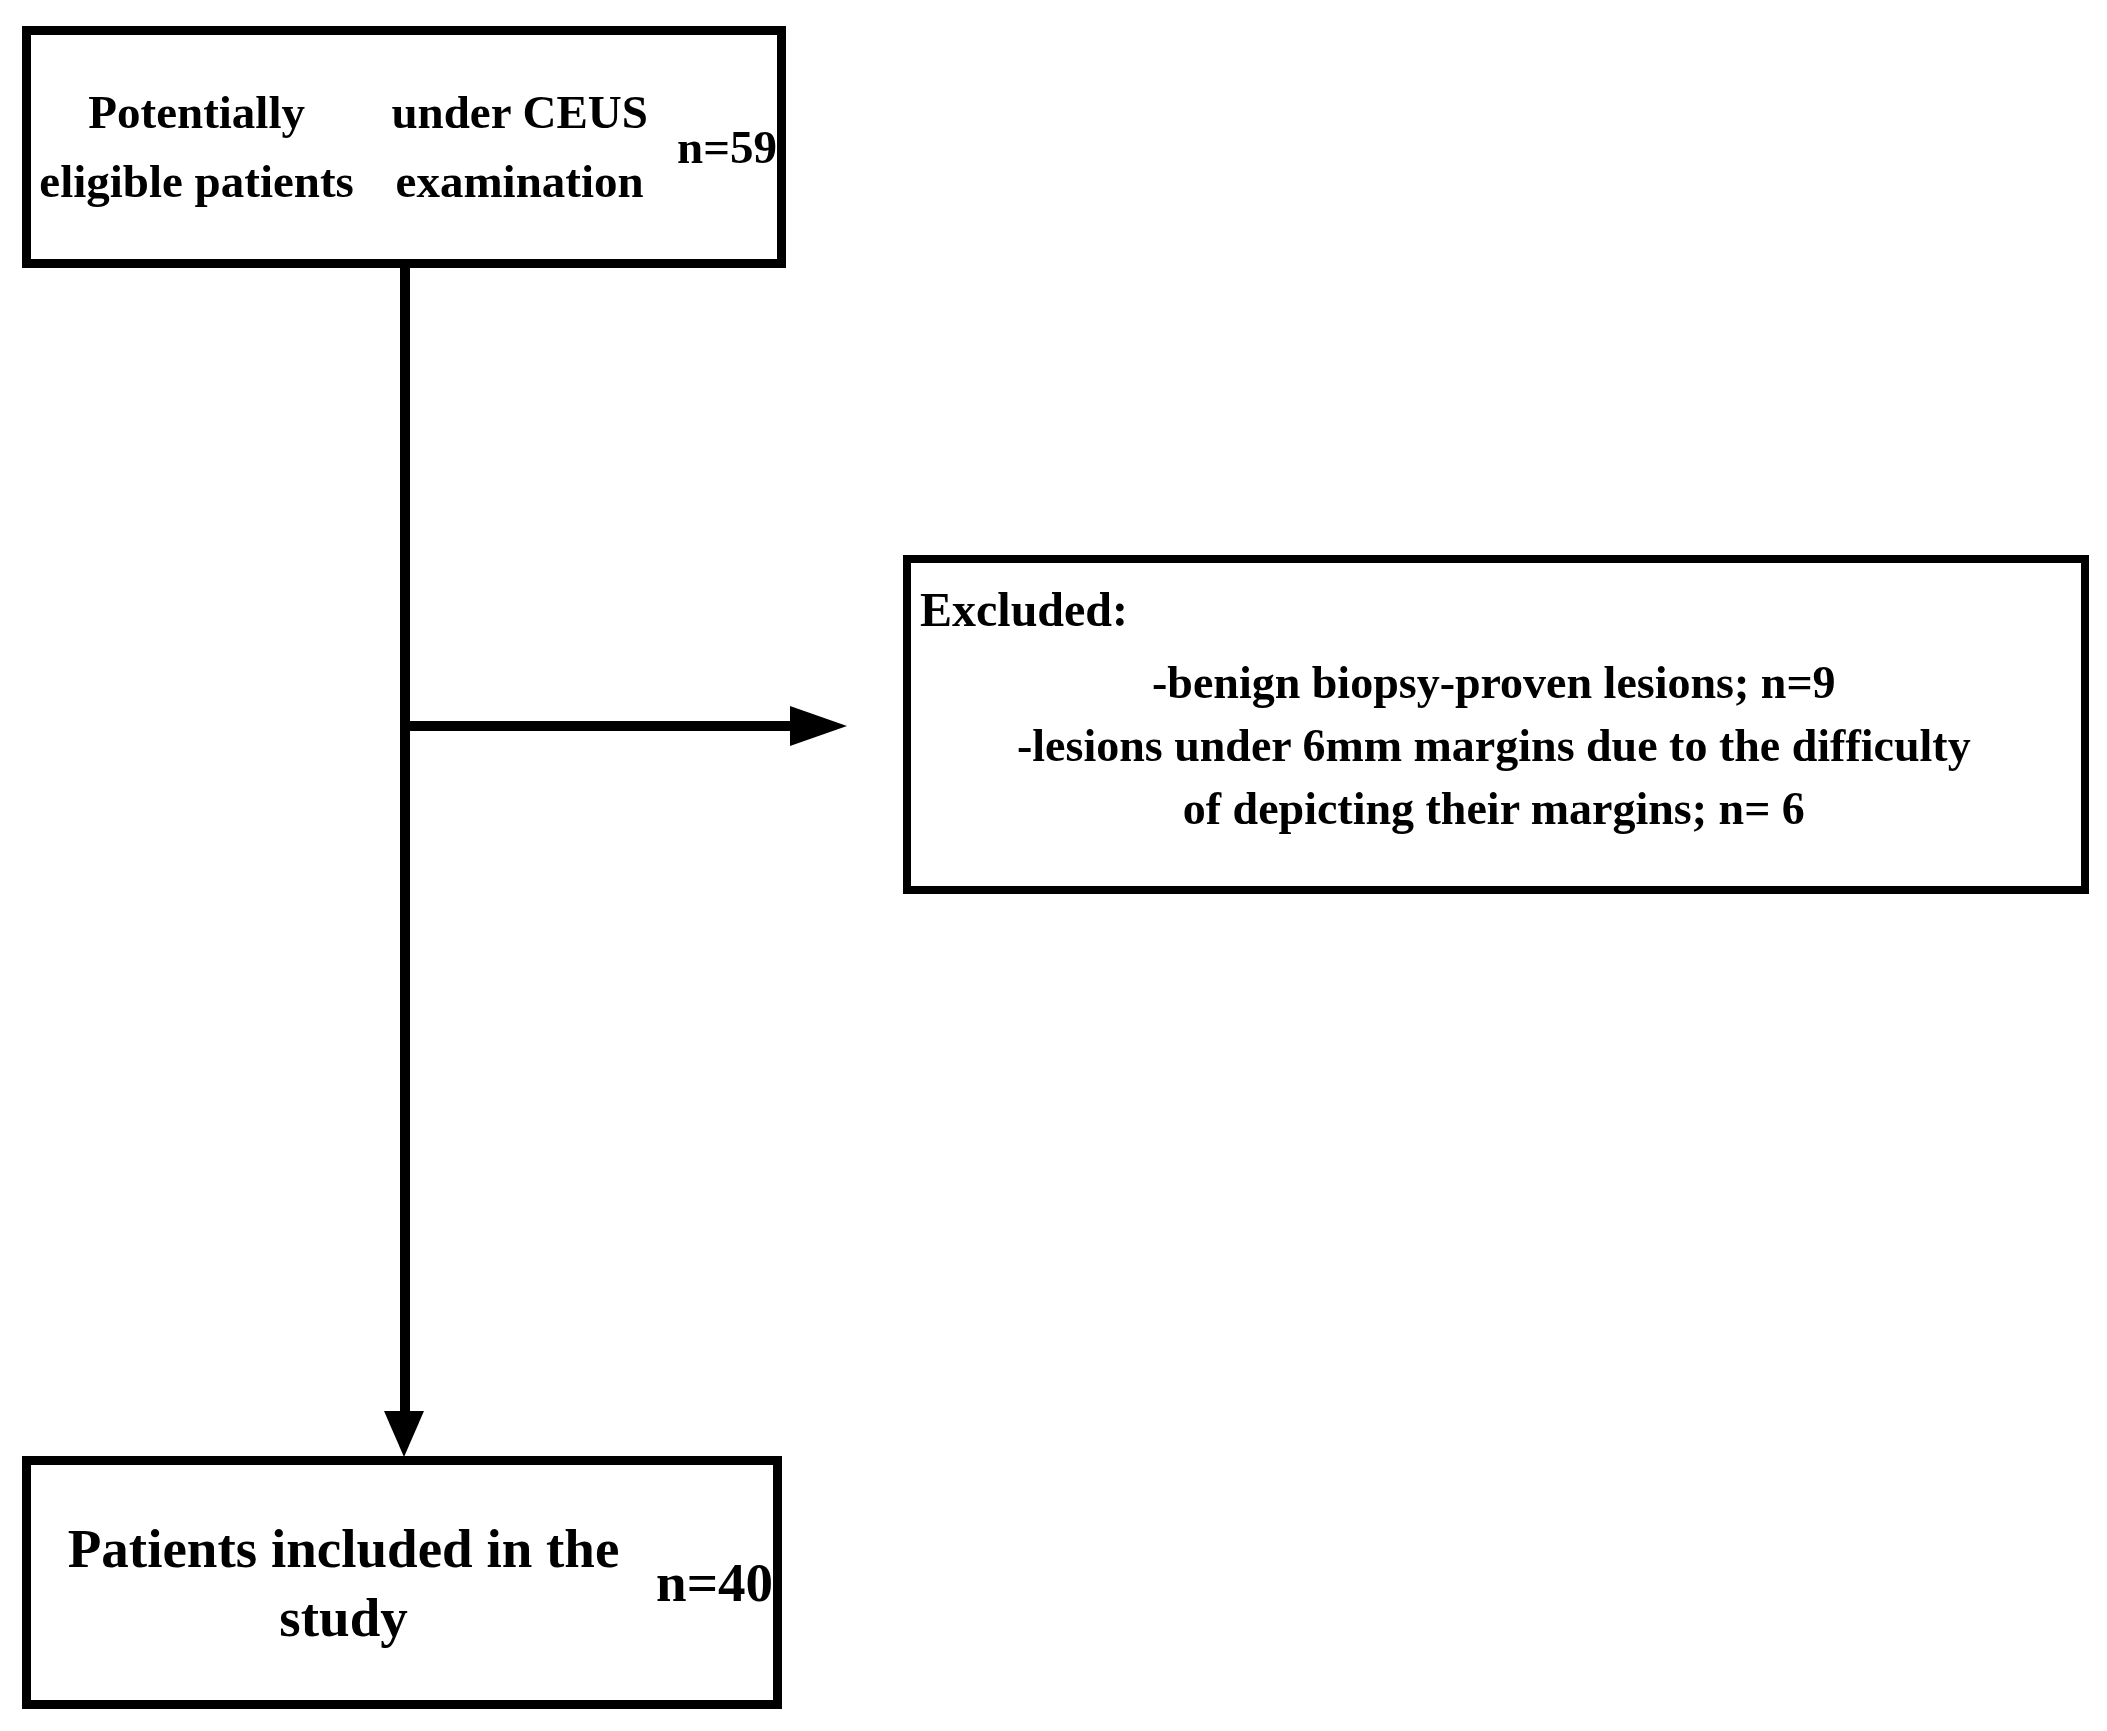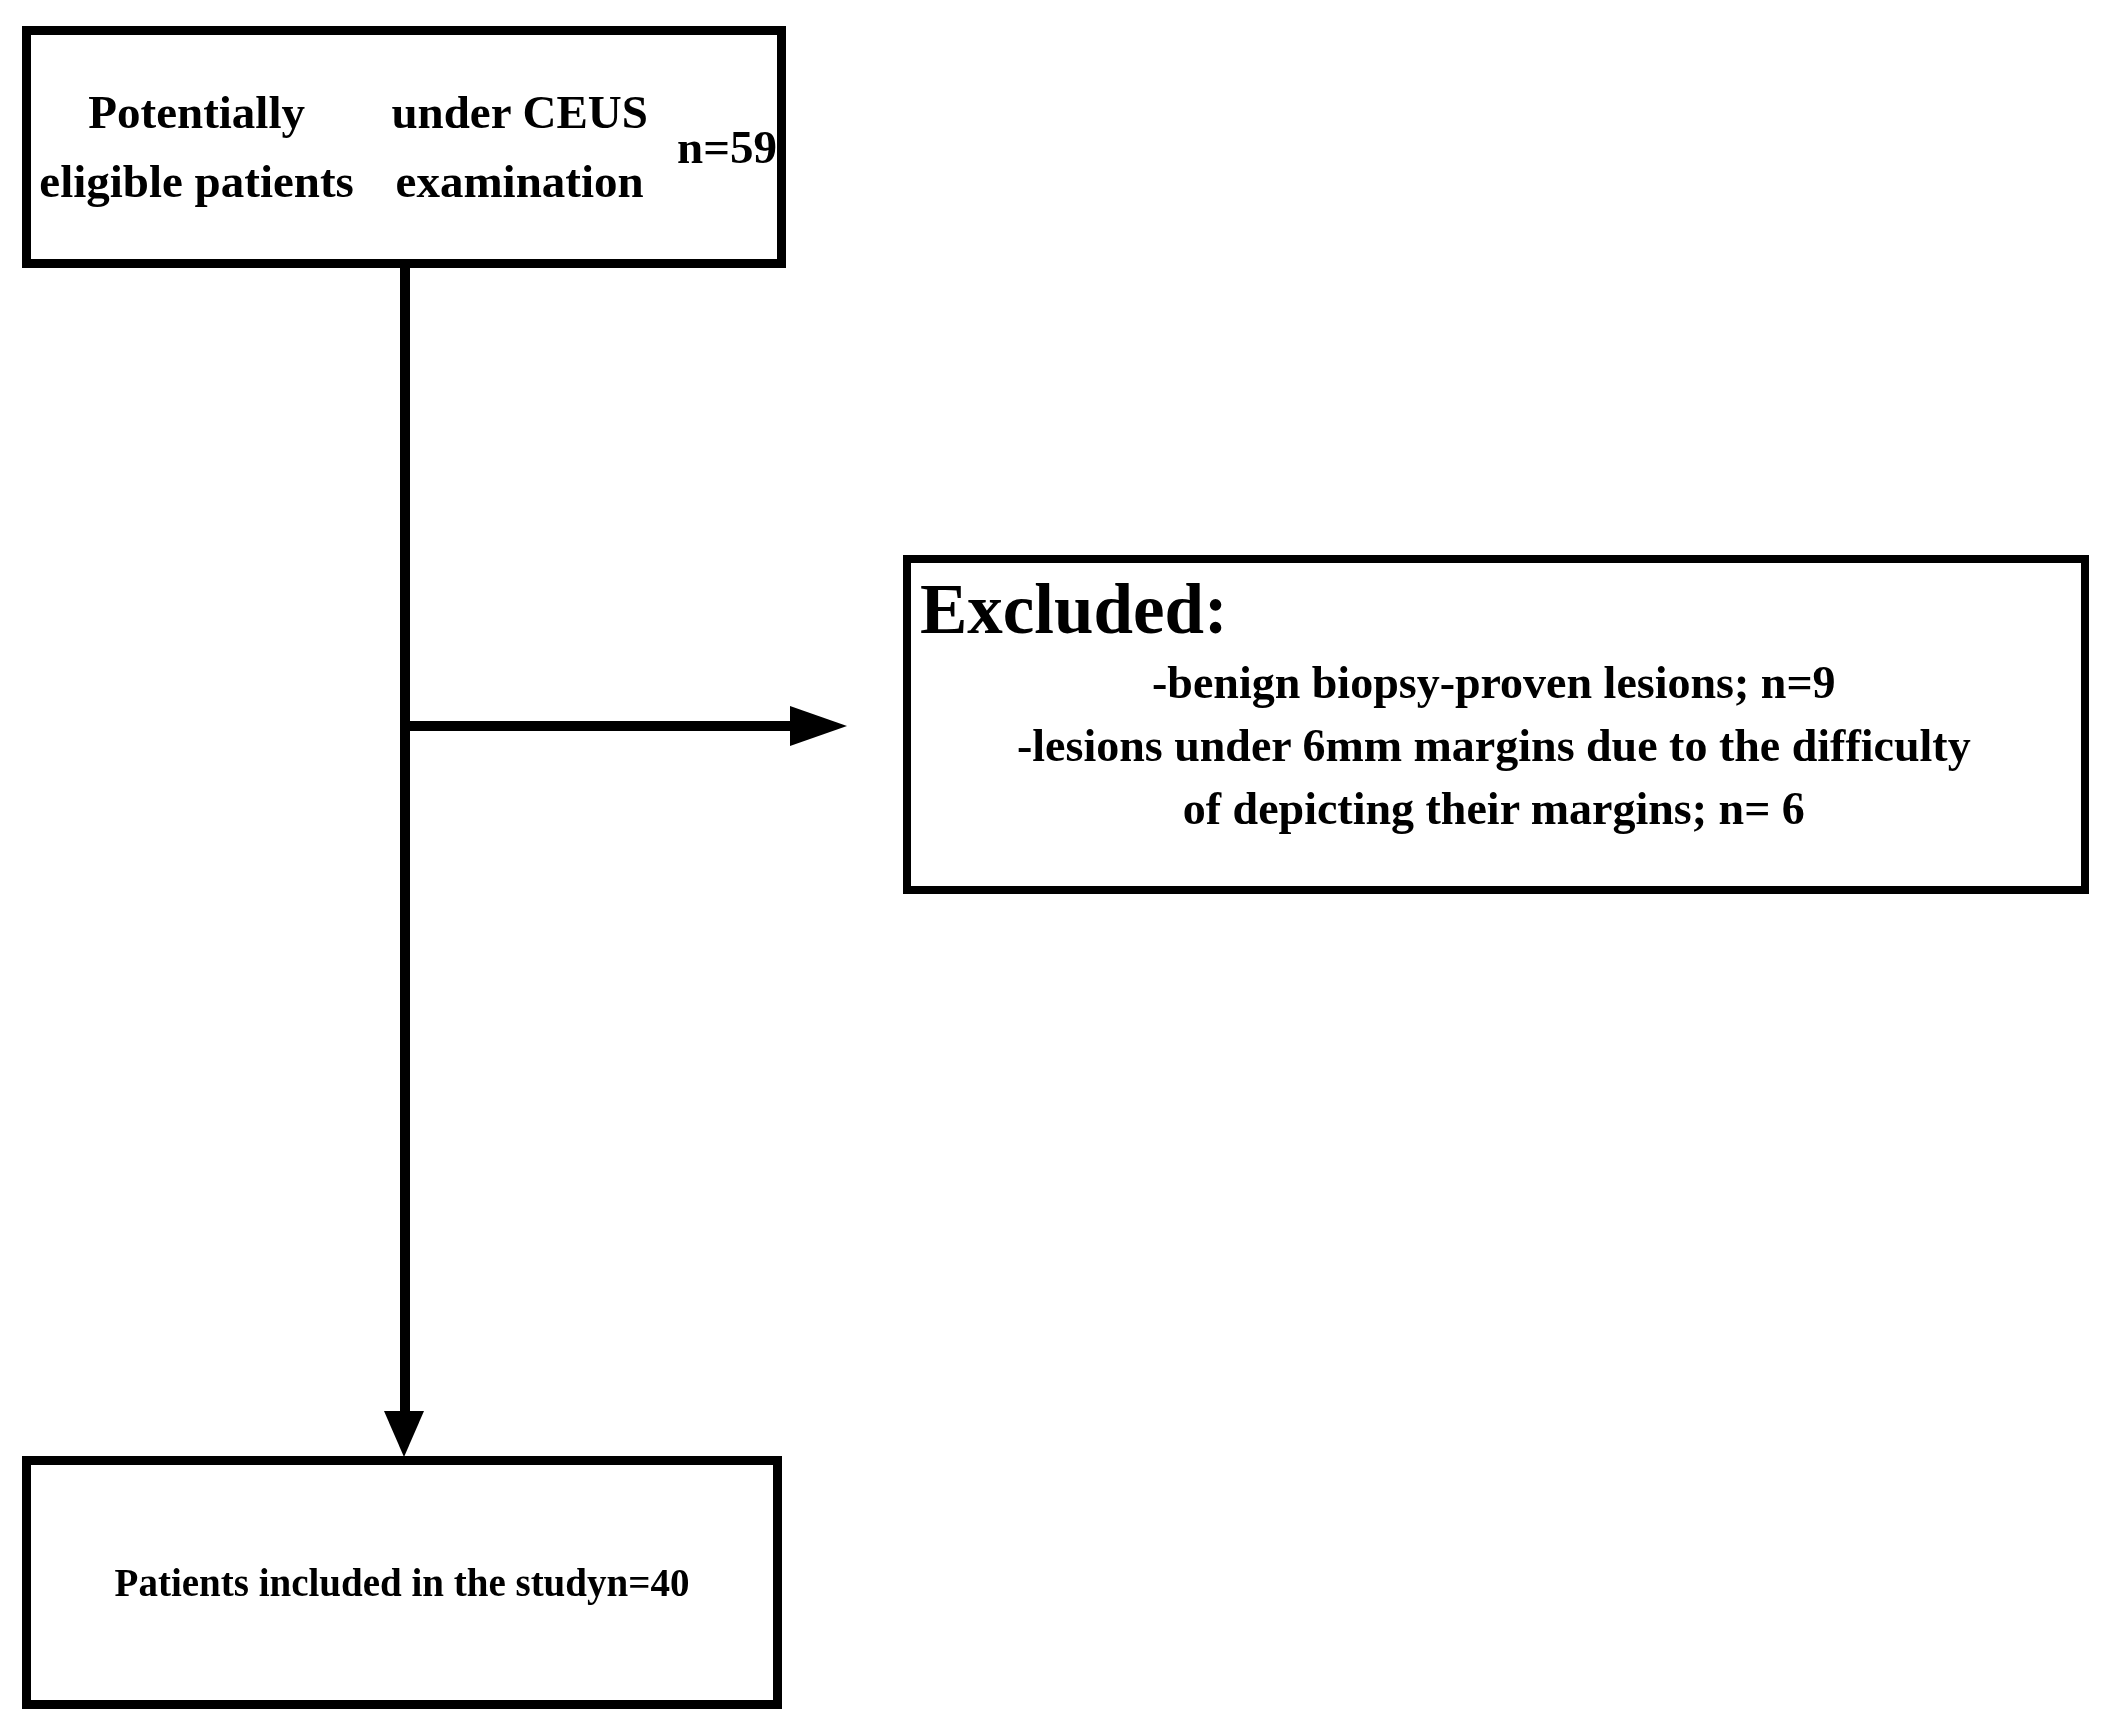--- a/index.html
+++ b/index.html
@@ -36,34 +36,34 @@
     width: 764px;
     height: 242px;
     font-size: 47px;
     line-height: 69px;
   }
   #bottom-box {
     left: 22px;
     top: 1456px;
     width: 760px;
     height: 253px;
-    font-size: 39px;
+    font-size: 55px;
     line-height: 69px;
   }
   #excluded-box {
     left: 903px;
     top: 555px;
     width: 1186px;
     height: 339px;
     border-width: 8.2px;
     padding: 4.5px 13.4px 0 9px;
     text-align: left;
   }
   .excluded-title {
-    font-size: 71px;
+    font-size: 48px;
     line-height: 83px;
   }
   .excluded-line {
     font-size: 46px;
     line-height: 63px;
     white-space: nowrap;
     text-align: center;
   }
   .line-v {
     position: absolute;

